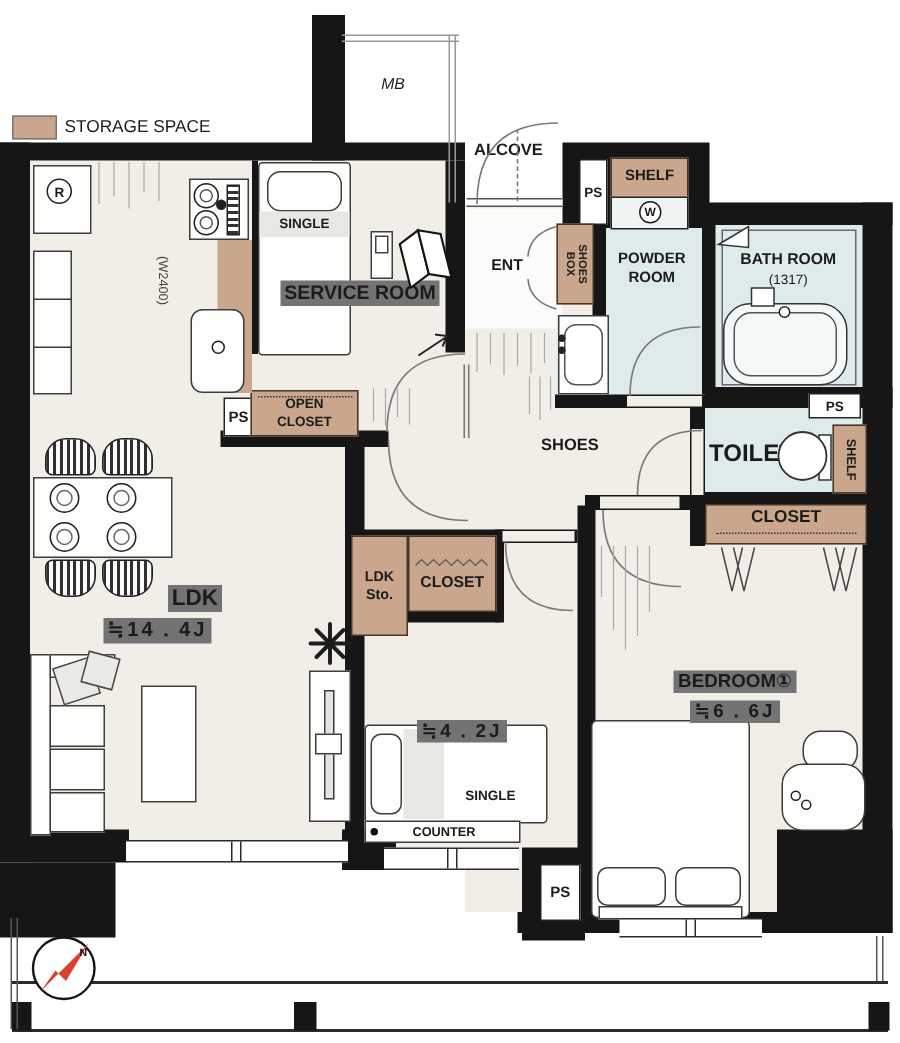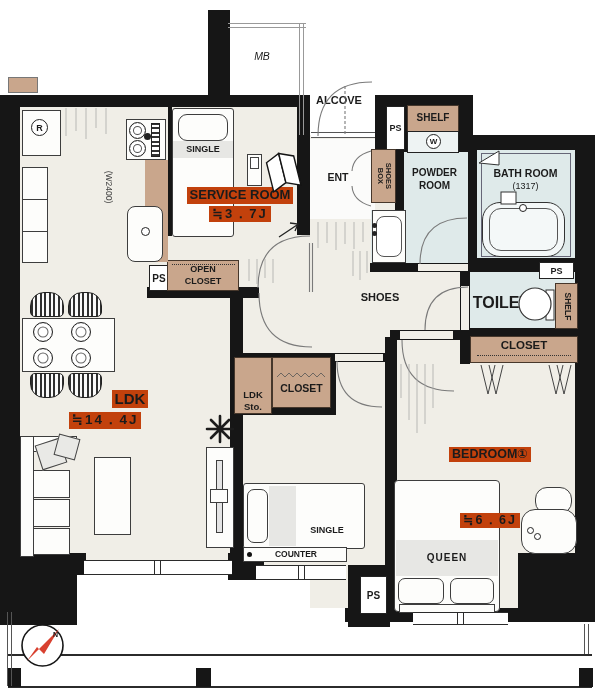--- a/index.html
+++ b/index.html
@@ -7,21 +7,21 @@
         font-family:"Liberation Sans","DejaVu Sans",sans-serif;color:#1b1b1b;}
   .abs{position:absolute;}
   .w{position:absolute;background:var(--wall,#161616);}
   .fl{position:absolute;background:var(--floor,#f0eee7);}
   .wet{position:absolute;background:var(--wet,#dfeaea);}
   .tan{position:absolute;background:var(--storage,#c9a68c);border:1px solid #46372b;box-sizing:border-box;}
   .wbx{position:absolute;background:#fff;border:1px solid #222;box-sizing:border-box;
        display:flex;align-items:center;justify-content:center;font-weight:600;}
   .lbl{position:absolute;display:flex;align-items:center;justify-content:center;
        text-align:center;font-weight:600;line-height:1.25;}
-  .bgw{background:#c2410c;padding:0 3px;white-space:nowrap;}
+  .bgw{background:#737373;padding:0 3px;white-space:nowrap;}
   .sz{letter-spacing:2px;}
   .fur{position:absolute;background:#fdfdfb;border:1.2px solid #3d3d3d;box-sizing:border-box;}
   .gray{position:absolute;background:#e7e7e4;}
   .chair{position:absolute;border:1px solid #222;box-sizing:border-box;
          background:repeating-linear-gradient(90deg,#2f2f2f 0 2px,#fafafa 2px 4.5px);}
   .plate{position:absolute;width:20px;height:20px;border:1.5px solid #222;border-radius:50%;
          background:#fff;box-shadow:inset 0 0 0 3.5px #fff, inset 0 0 0 4.5px #666;box-sizing:border-box;}
   .burner{position:absolute;width:17px;height:17px;border:1.5px solid #222;border-radius:50%;
           background:#fff;box-shadow:inset 0 0 0 3px #fff, inset 0 0 0 4px #555;box-sizing:border-box;}
   .circ{position:absolute;border:1px solid #222;border-radius:50%;background:#fff;
@@ -114,21 +114,21 @@
   <div class="tan" style="left:555px;top:283px;width:23px;height:46px;">
     <div class="vt" style="left:-9px;top:17px;width:40px;height:11px;font-size:8.5px;transform:rotate(90deg);">
         <span>SHELF</span>
       </div>
   </div>
 
   <div class="tan lbl" style="left:167px;top:260px;width:72px;height:31px;font-size:9px;">
     <div class="dot" style="left:4px;top:3px;width:63px;"></div>
     <span style="width:48px;">OPEN CLOSET</span>
   </div>
-  <div class="tan lbl" style="left:234px;top:357px;width:38px;height:57px;font-size:9.5px;align-items:flex-end;">
+  <div class="tan lbl" style="left:234px;top:357px;width:38px;height:67px;font-size:9.5px;">
     <span style="width:26px;">LDK Sto.</span>
   </div>
   <div class="tan" style="left:272px;top:357px;width:59px;height:51px;">
     <div class="lbl" style="left:0;top:24px;width:57px;height:14px;font-size:10.5px;">
         <span>CLOSET</span>
       </div>
   </div>
   <div class="tan" style="left:470px;top:336px;width:108px;height:27px;">
     <div class="lbl" style="left:0;top:1px;width:106px;height:15px;font-size:11.5px;">
         <span>CLOSET</span>
@@ -191,23 +191,20 @@
   <div class="lbl" style="left:294px;top:524px;width:66px;height:13px;font-size:9px;">
       <span>SINGLE</span>
     </div>
   <div class="fur" style="left:243px;top:547px;width:104px;height:15px;"></div>
   <div class="abs" style="left:247px;top:552px;width:5px;height:5px;border-radius:50%;background:#111;"></div>
   <div class="lbl" style="left:256px;top:548px;width:80px;height:13px;font-size:8.5px;">
       <span>COUNTER</span>
     </div>
 
   <div class="fur" style="left:394px;top:480px;width:106px;height:132px;border-radius:4px;"></div>
-  <div class="gray lbl" style="left:396px;top:540px;width:102px;height:36px;font-size:10px;letter-spacing:1px;">
-      <span>QUEEN</span>
-    </div>
   <div class="fur" style="left:398px;top:578px;width:46px;height:26px;border-radius:7px;"></div>
   <div class="fur" style="left:450px;top:578px;width:44px;height:26px;border-radius:7px;"></div>
   <div class="fur" style="left:399px;top:604px;width:96px;height:9px;"></div>
   <div class="fur" style="left:535px;top:487px;width:37px;height:27px;border-radius:12px;"></div>
   <div class="fur" style="left:521px;top:509px;width:56px;height:45px;border-radius:14px;"></div>
   <div class="circ" style="left:527px;top:527px;width:7px;height:7px;"></div>
   <div class="circ" style="left:534px;top:533px;width:7px;height:7px;"></div>
 
   <div class="fur" style="left:372px;top:210px;width:34px;height:53px;"></div>
   <div class="abs" style="left:376px;top:216px;width:26px;height:41px;border:1px solid #555;border-radius:8px;box-sizing:border-box;background:#fff;"></div>
@@ -233,20 +230,23 @@
 
   <div class="abs" style="left:8px;top:654px;width:584px;height:2px;background:#2b2b2b;"></div>
   <div class="abs" style="left:8px;top:686px;width:584px;height:2px;background:#2b2b2b;"></div>
   <div class="w" style="left:8px;top:668px;width:13px;height:19px;"></div>
   <div class="w" style="left:196px;top:668px;width:15px;height:19px;"></div>
   <div class="w" style="left:579px;top:668px;width:14px;height:19px;"></div>
   <div class="abs" style="left:7px;top:612px;width:5px;height:74px;border-left:1px solid #555;border-right:1px solid #555;box-sizing:border-box;"></div>
   <div class="abs" style="left:584px;top:624px;width:5px;height:30px;border-left:1px solid #555;border-right:1px solid #555;box-sizing:border-box;"></div>
 
   <div class="tan" style="left:8px;top:77px;width:30px;height:16px;border:1px solid #777;"></div>
+  <div class="lbl" style="left:43px;top:77px;width:140px;height:16px;font-size:11.5px;font-weight:400;justify-content:flex-start;">
+      <span>STORAGE SPACE</span>
+    </div>
 
   <div class="lbl" style="left:244px;top:50px;width:36px;height:13px;font-size:10.5px;font-weight:400;font-style:italic;">
       <span>MB</span>
     </div>
   <div class="lbl" style="left:302px;top:94px;width:74px;height:14px;font-size:11px;">
       <span>ALCOVE</span>
     </div>
   <div class="lbl" style="left:317px;top:171px;width:42px;height:13px;font-size:10.5px;">
       <span>ENT</span>
     </div>
@@ -261,33 +261,33 @@
     </div>
   <div class="lbl" style="left:476px;top:181px;width:99px;height:11px;font-size:9px;font-weight:400;">
       <span>(1317)</span>
     </div>
   <div class="lbl" style="left:473px;top:296px;width:56px;height:13px;font-size:16px;">
       <span>TOILET</span>
     </div>
   <div class="lbl" style="left:166px;top:188px;width:148px;height:15px;font-size:13px;">
       <span class="bgw">SERVICE ROOM</span>
     </div>
-  <div class="lbl sz" style="left:172px;top:206px;width:136px;height:16px;font-size:13px;">
-      <span class="bgw">≒3．7J</span>
-    </div>
   <div class="lbl" style="left:93px;top:390px;width:74px;height:18px;font-size:15px;">
       <span class="bgw">LDK</span>
     </div>
   <div class="lbl sz" style="left:30px;top:412px;width:150px;height:17px;font-size:13.5px;">
       <span class="bgw">≒14．4J</span>
     </div>
+  <div class="lbl sz" style="left:247px;top:480px;width:122px;height:15px;font-size:12.5px;">
+      <span class="bgw">≒4．2J</span>
+    </div>
   <div class="lbl" style="left:426px;top:447px;width:128px;height:15px;font-size:12.5px;">
       <span class="bgw">BEDROOM①</span>
     </div>
-  <div class="lbl sz" style="left:429px;top:467px;width:122px;height:15px;font-size:12.5px;margin-top:46px;">
+  <div class="lbl sz" style="left:429px;top:467px;width:122px;height:15px;font-size:12.5px;">
       <span class="bgw">≒6．6J</span>
     </div>
 
   <svg width="600" height="695" viewBox="0 0 600 695">
 
     <g stroke="#7a7a7a" stroke-width="1.1" fill="none">
       <path d="M 318 136 Q 318 82 372 82"></path>
       <path d="M 345 86 V 134" stroke-dasharray="3,2"></path>
       <path d="M 310 236 Q 258 236 258 288"></path>
       <path d="M 259 293 Q 259 347 312 347"></path>

